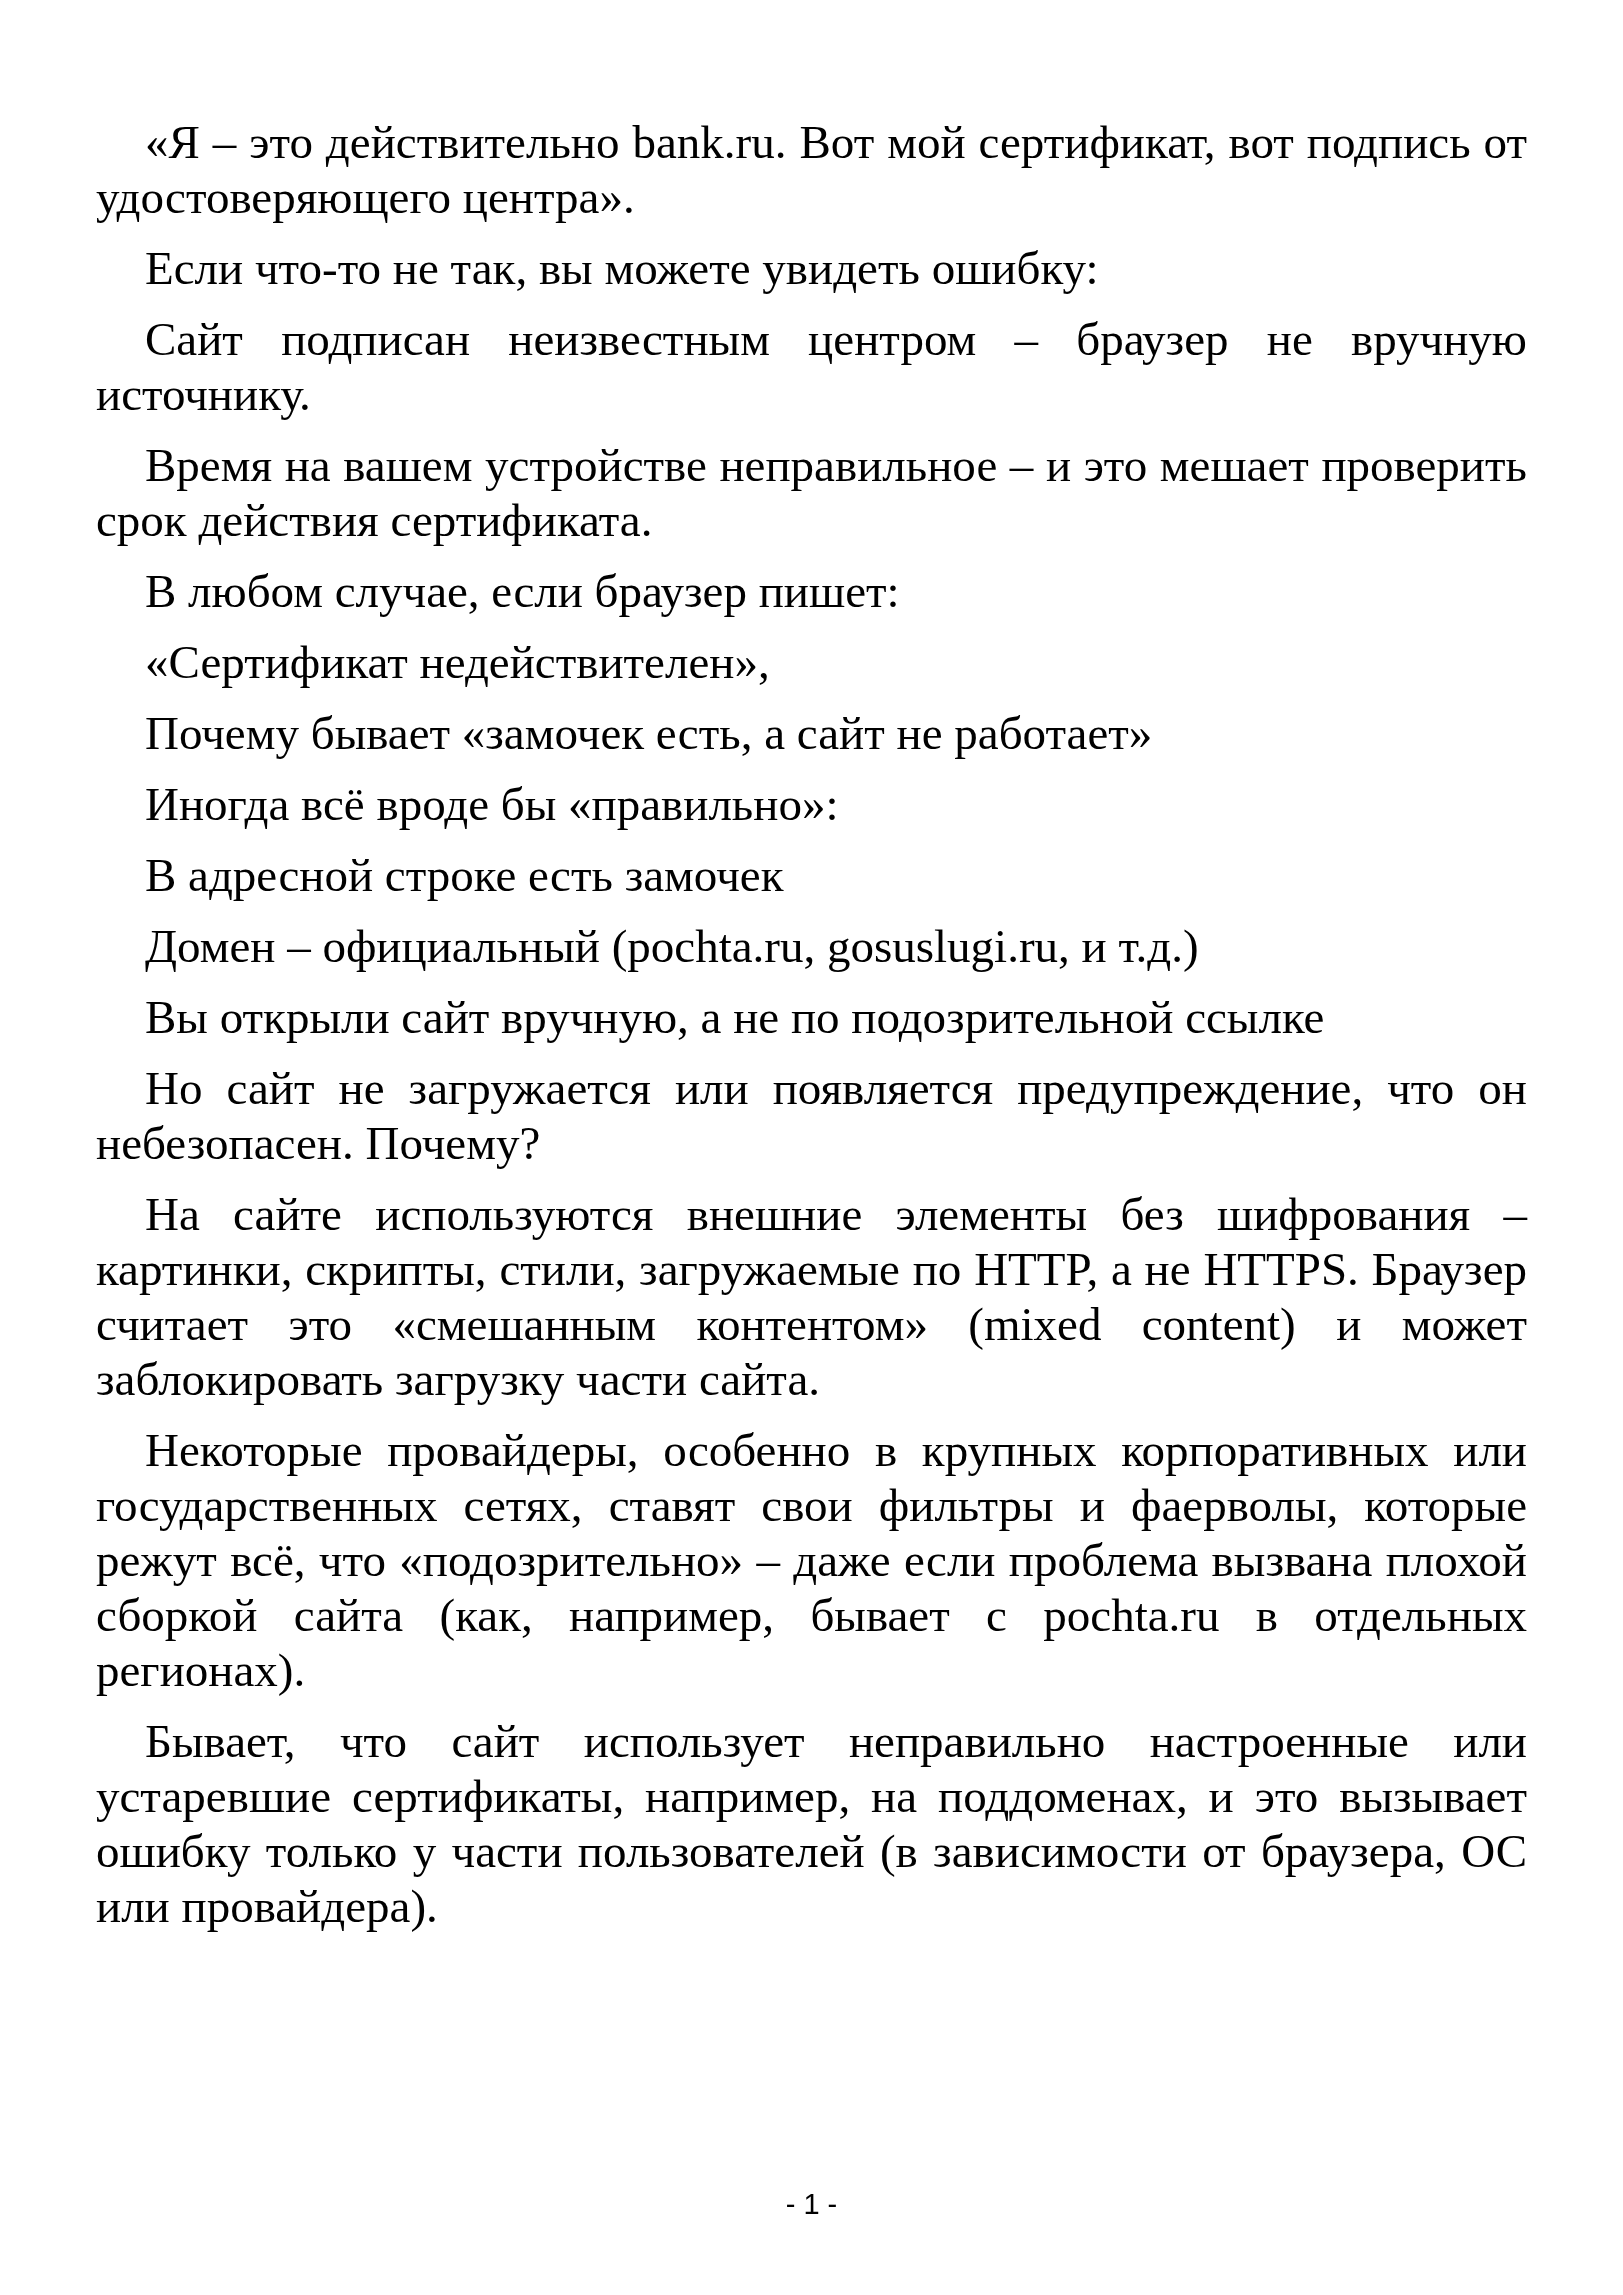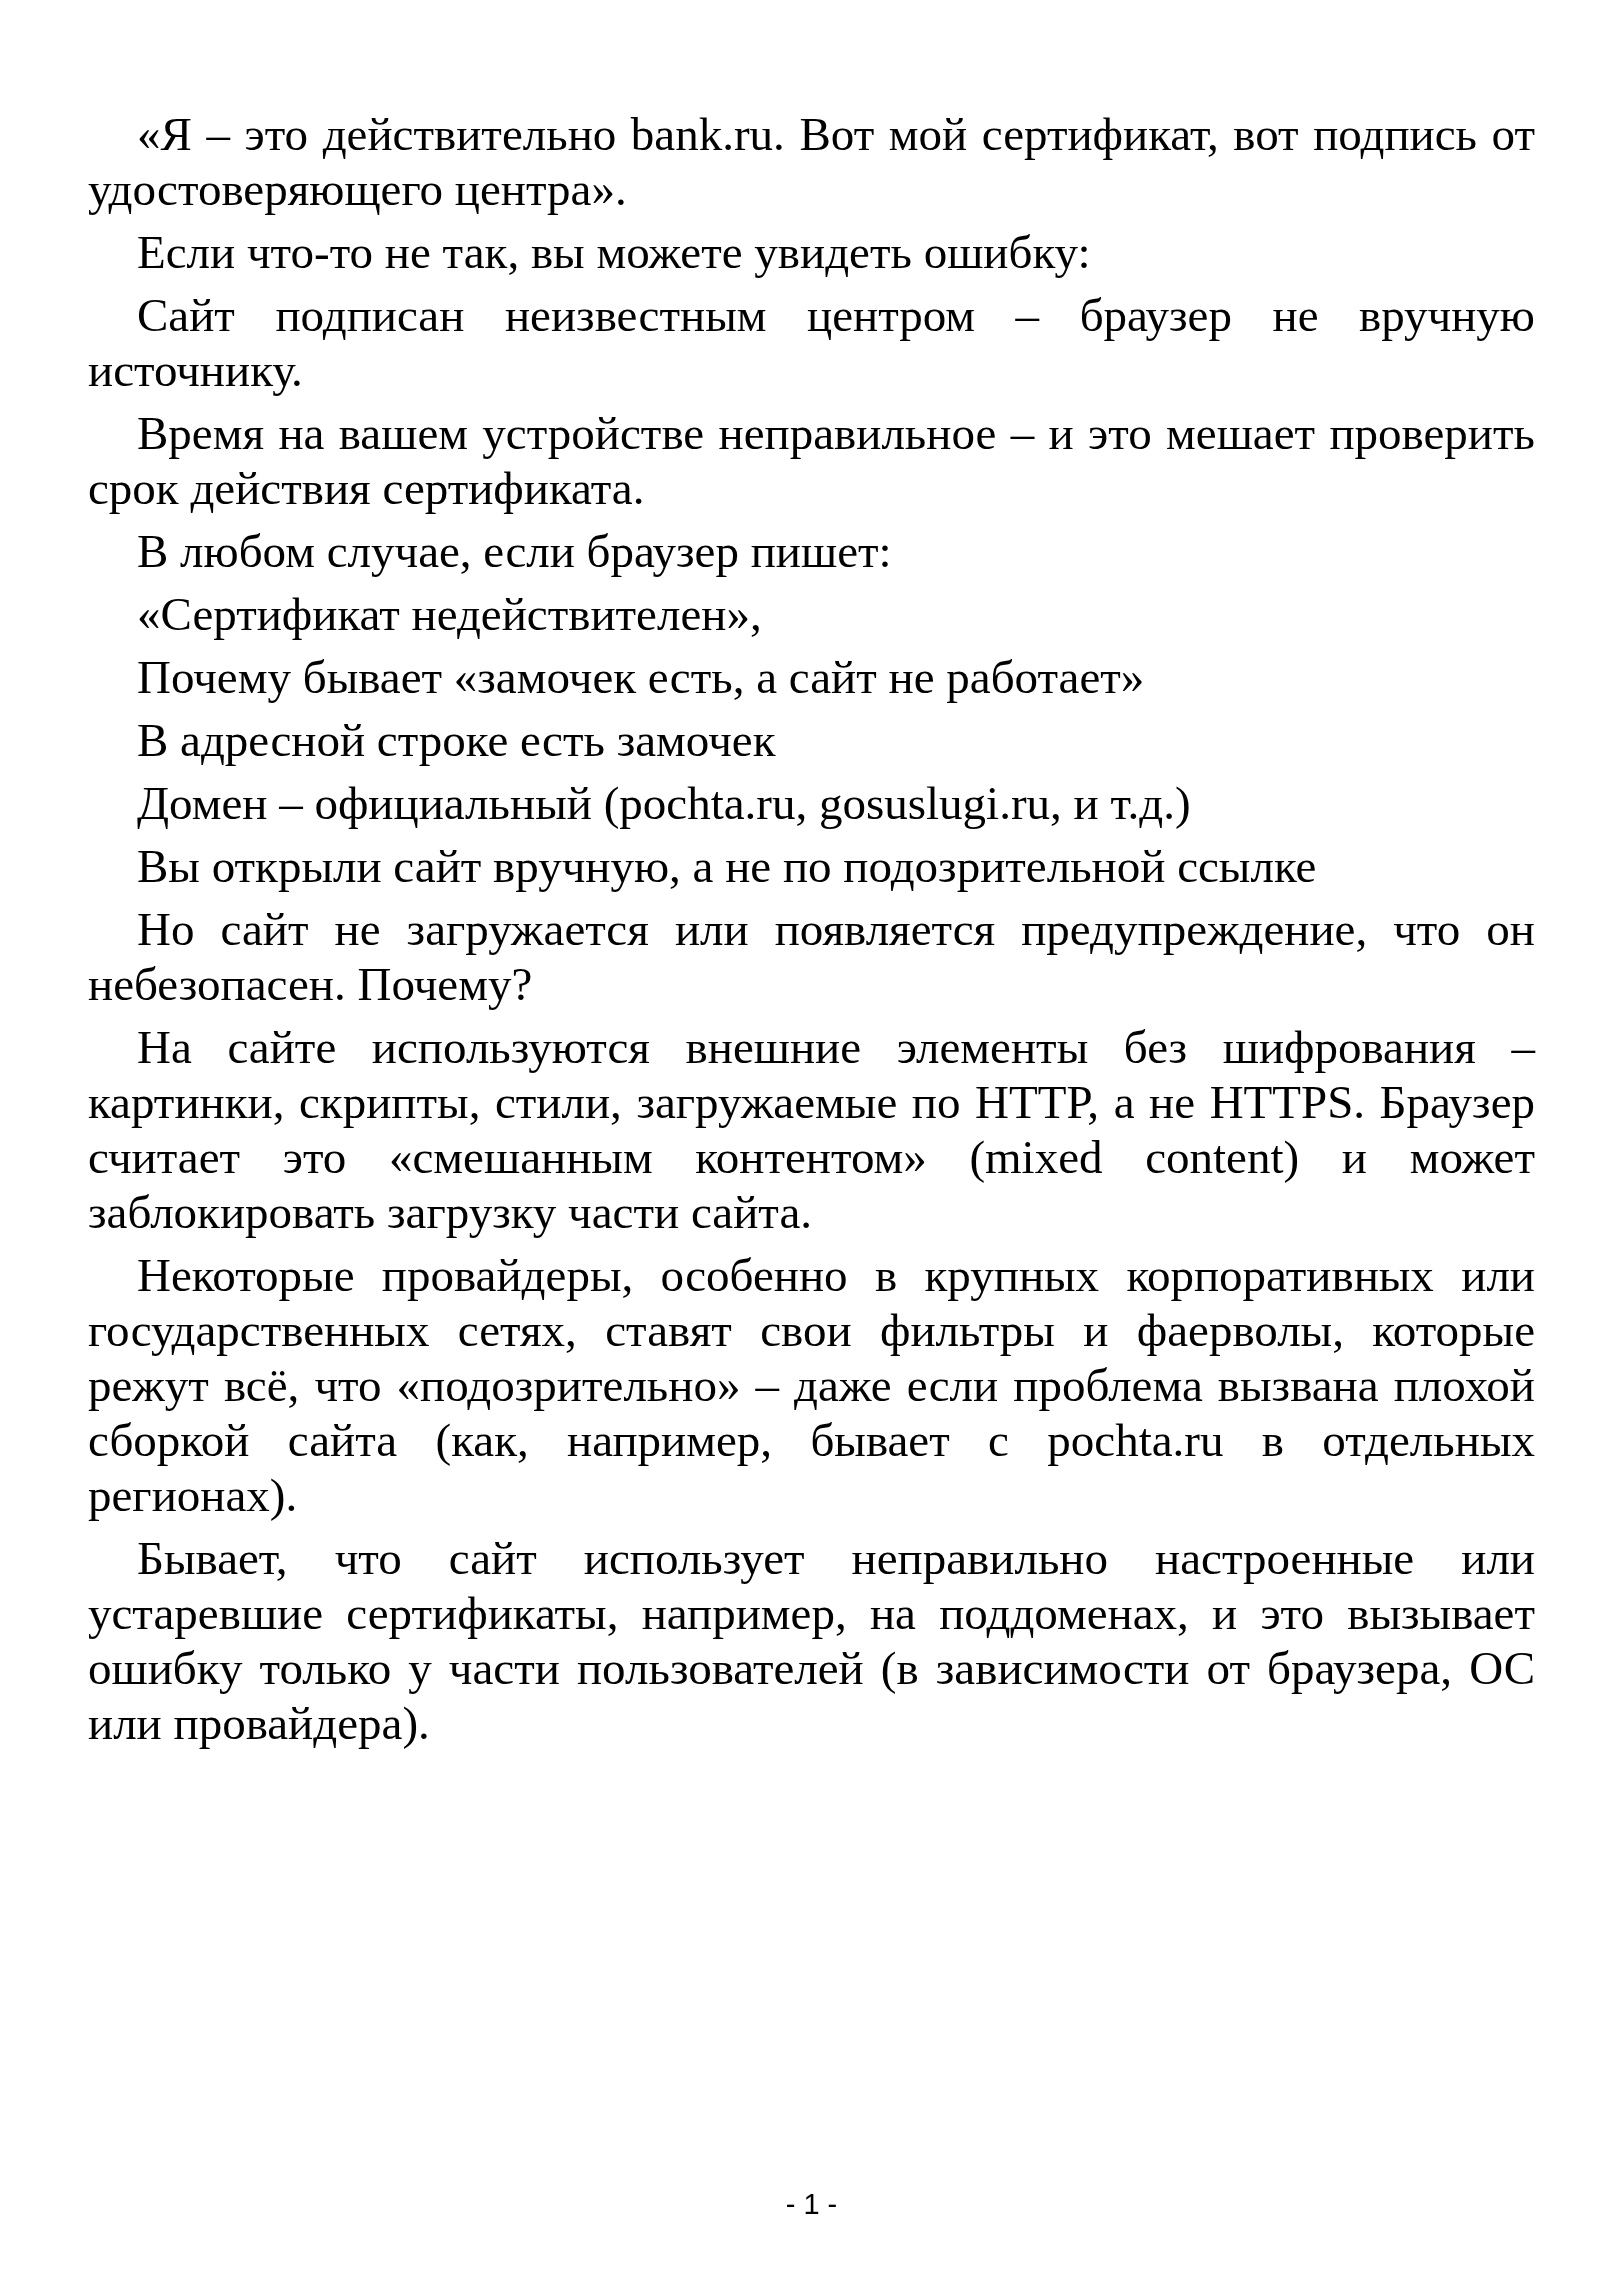--- a/index.html
+++ b/index.html
@@ -19,21 +19,21 @@
     position: absolute;
     left: 80px;
     top: 99px;
     width: 1463px;
     font-family: "Liberation Serif", serif;
     font-size: 47px;
     line-height: 55px;
     color: #000000;
   }
   .content p {
-    margin: 8px;
+    margin: 16px;
     padding: 0;
     text-indent: 49px;
     text-align: justify;
     text-align-last: left;
     hyphens: none;
   }
   .footer {
     position: absolute;
     left: 0;
     top: 2187px;
@@ -50,20 +50,21 @@
 
 <div class="page">
   <div class="content">
       <p>«Я – это действительно bank.ru. Вот мой сертификат, вот подпись от удостоверяющего центра».</p>
       <p>Если что-то не так, вы можете увидеть ошибку:</p>
       <p>Сайт подписан неизвестным центром – браузер не вручную источнику.</p>
       <p>Время на вашем устройстве неправильное – и это мешает проверить срок действия сертификата.</p>
       <p>В любом случае, если браузер пишет:</p>
       <p>«Сертификат недействителен»,</p>
       <p>Почему бывает «замочек есть, а сайт не работает»</p>
+      <p>Иногда всё вроде бы «правильно»:</p>
       <p>В адресной строке есть замочек</p>
       <p>Домен – официальный (pochta.ru, gosuslugi.ru, и т.д.)</p>
       <p>Вы открыли сайт вручную, а не по подозрительной ссылке</p>
       <p>Но сайт не загружается или появляется предупреждение, что он небезопасен. Почему?</p>
       <p>На сайте используются внешние элементы без шифрования – картинки, скрипты, стили, загружаемые по HTTP, а не HTTPS. Браузер считает это «смешанным контентом» (mixed content) и может заблокировать загрузку части сайта.</p>
       <p>Некоторые провайдеры, особенно в крупных корпоративных или государственных сетях, ставят свои фильтры и фаерволы, которые режут всё, что «подозрительно» – даже если проблема вызвана плохой сборкой сайта (как, например, бывает с pochta.ru в отдельных регионах).</p>
       <p>Бывает, что сайт использует неправильно настроенные или устаревшие сертификаты, например, на поддоменах, и это вызывает ошибку только у части пользователей (в зависимости от браузера, ОС или провайдера).</p>
     </div>
   <div class="footer">
     <span>- 1 -</span>

